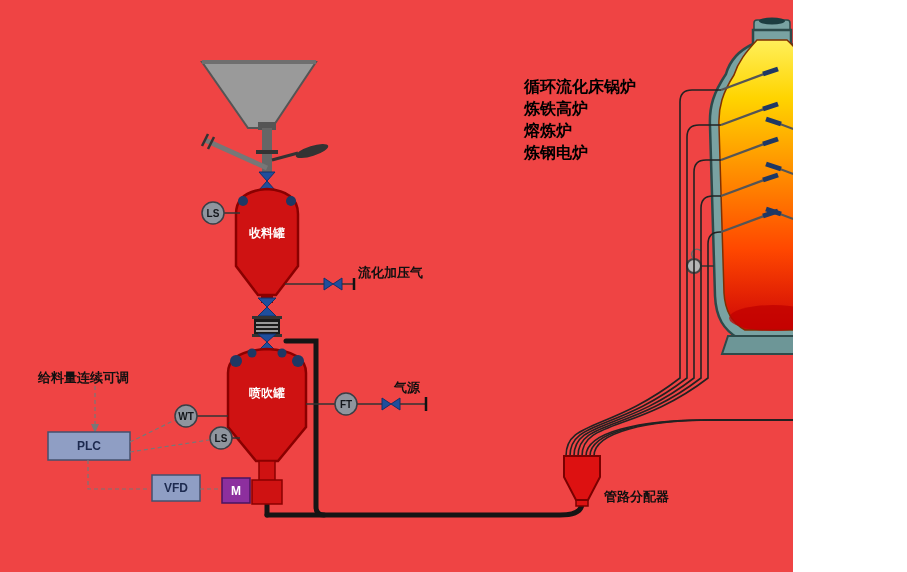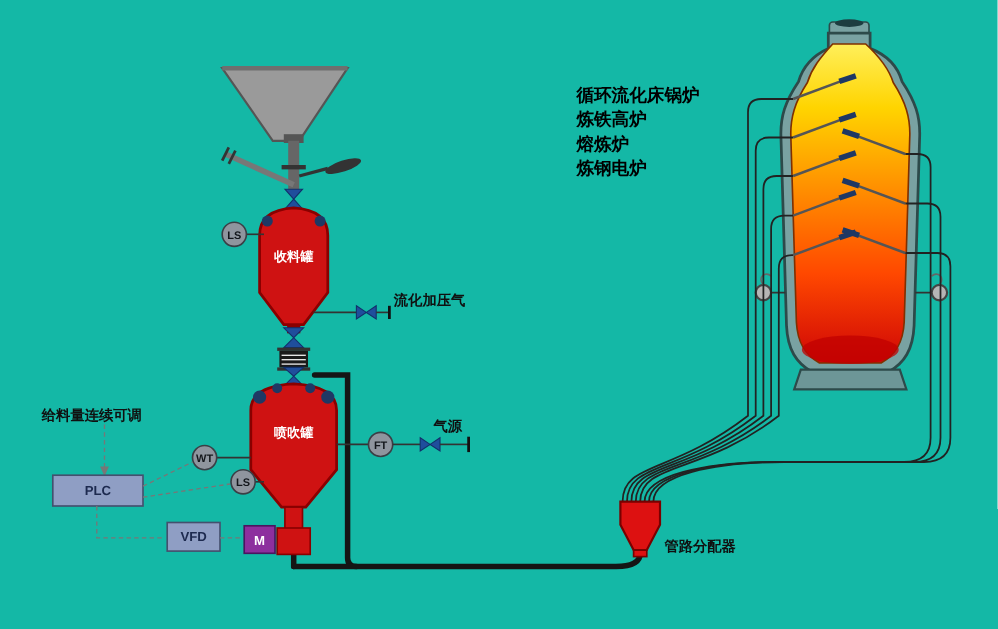--- a/index.html
+++ b/index.html
@@ -1,16 +1,16 @@
 <!DOCTYPE html>
 <html><head>
 <meta charset="utf-8">
 <style>
   html,body{margin:0;padding:0;background:#fff;}
-  .stage{position:relative;width:907px;height:572px;background:#14b8a6;overflow:hidden;
+  .stage{position:relative;width:793px;height:572px;background:#ef4444;overflow:hidden;
          font-family:"Liberation Sans","DejaVu Sans",sans-serif;}
   svg{position:absolute;left:0;top:0;}
   .lbl      { font:bold 13px "Liberation Sans","DejaVu Sans",sans-serif; fill:#101010; }
   .lbl-lg   { font:bold 16px "Liberation Sans","DejaVu Sans",sans-serif; fill:#000; }
   .lbl-white{ font:bold 12px "Liberation Sans","DejaVu Sans",sans-serif; fill:#fff; text-anchor:middle; }
   .lbl-inst { font:bold 10px "Liberation Sans","DejaVu Sans",sans-serif; fill:#14171c; text-anchor:middle; }
   .lbl-dev  { font:bold 12px "Liberation Sans","DejaVu Sans",sans-serif; fill:#1d2a4f; text-anchor:middle; }
   .pipe-thin{ stroke:#222; stroke-width:1.6; fill:none; }
   .pipe-thick{ stroke:#151515; stroke-width:5; fill:none; stroke-linecap:round; }
   .dash     { stroke:#777; stroke-width:1.2; fill:none; stroke-dasharray:4 3; }

